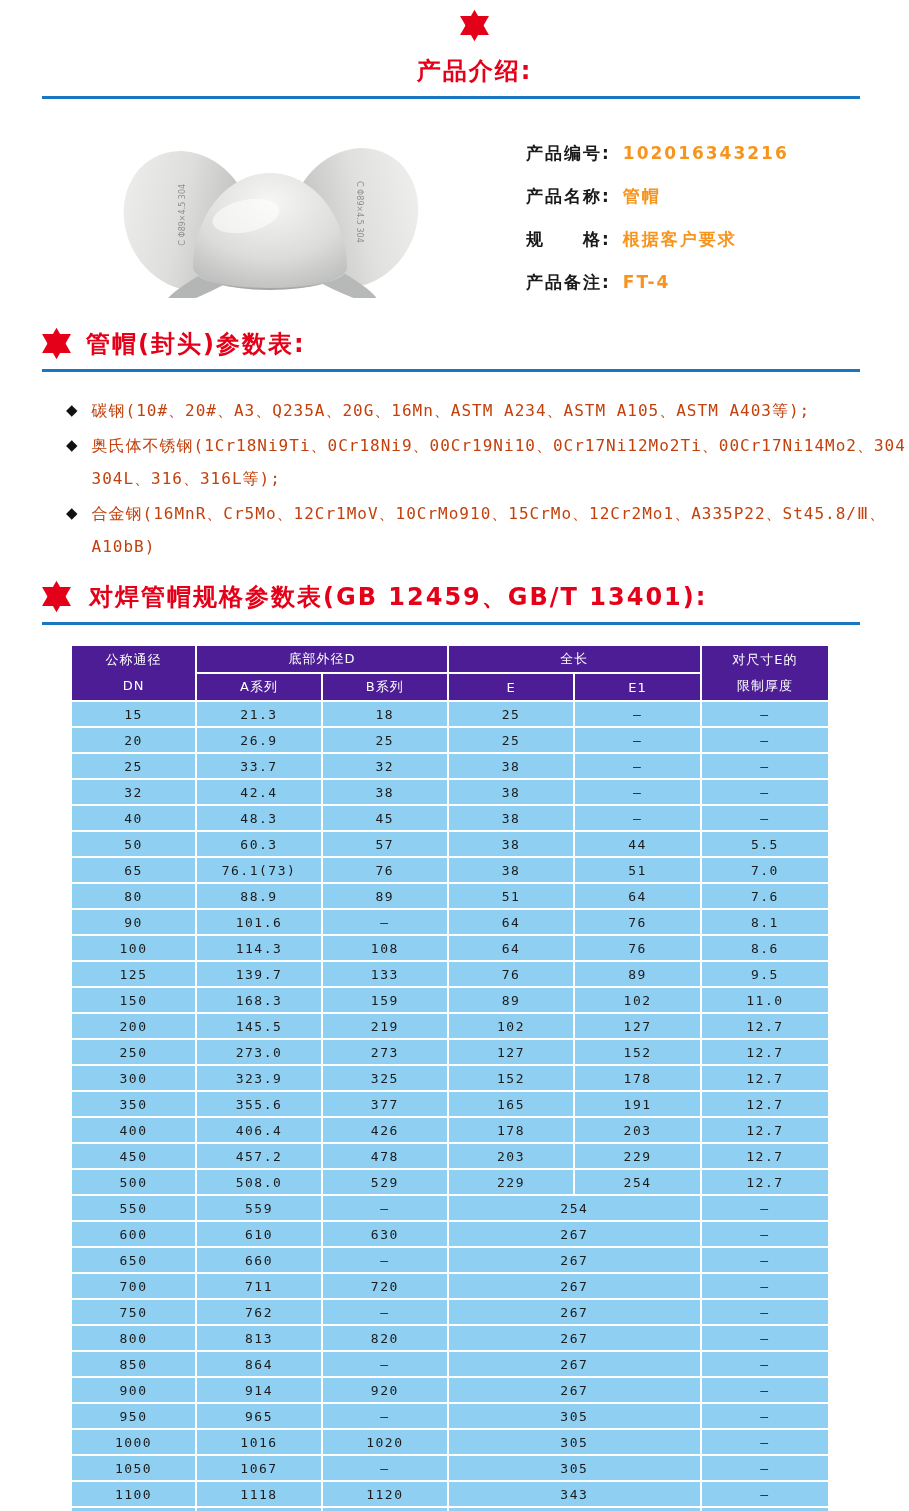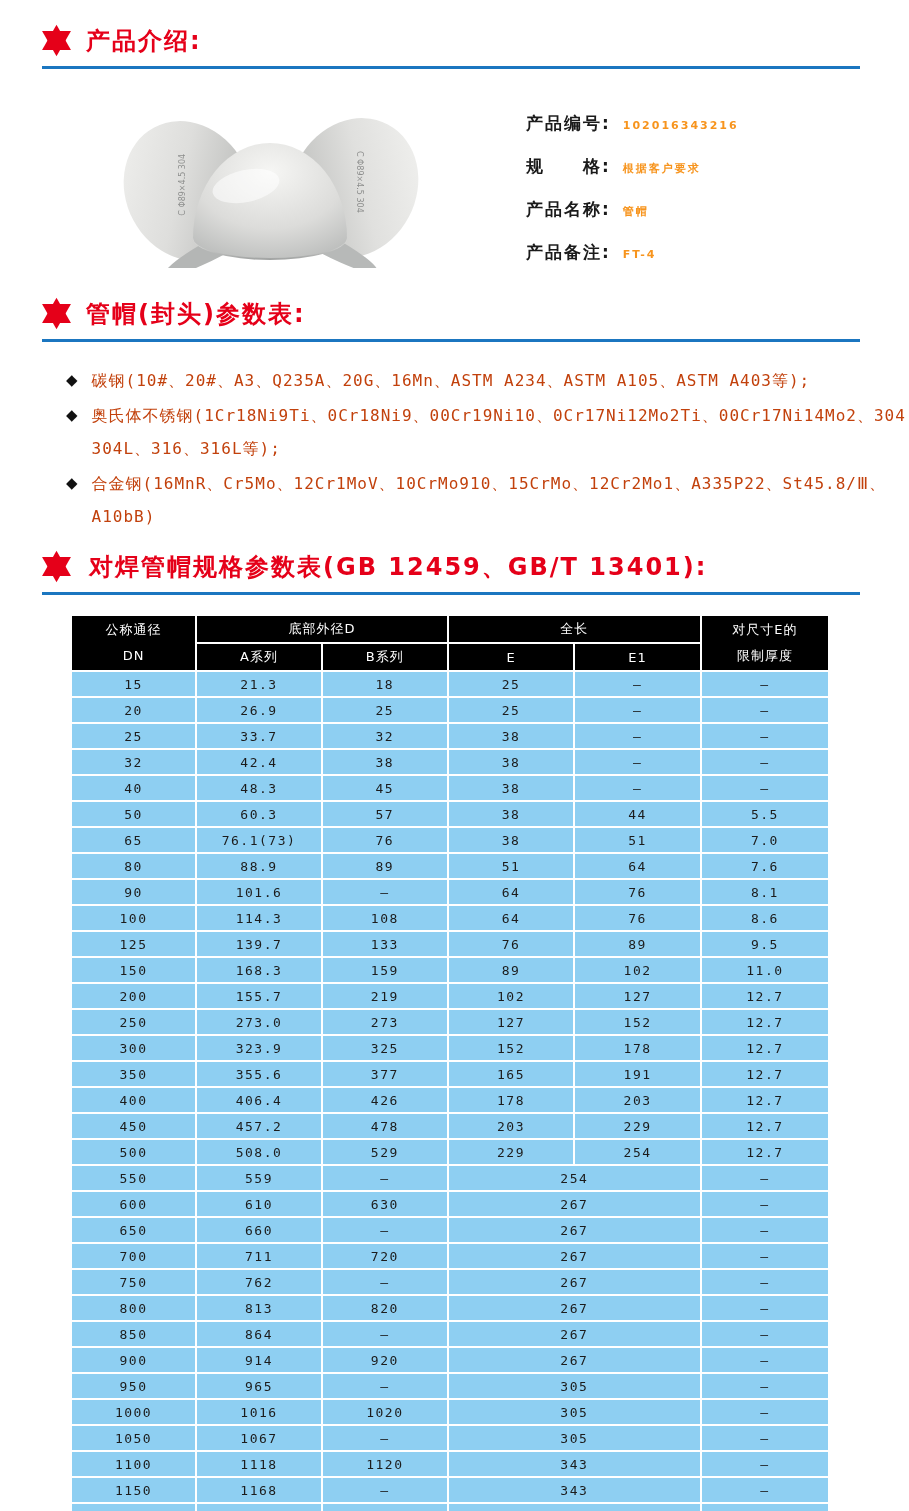--- a/index.html
+++ b/index.html
@@ -16,50 +16,50 @@
     font-family:"DejaVu Sans", sans-serif; white-space:nowrap;
   }
   .rule { height:3px; width:818px; margin:9px 0 0 42px; background:#1b76c0; }
 
   
   .product-row { display:flex; align-items:flex-start; margin:27px 0 0 116px; }
   .product-photo { width:306px; height:172px; flex:0 0 auto; }
   .product-info { margin:16px 0 0 104px;text-align:center; }
   .field { display:flex; align-items:baseline; height:43px; }
   .field-label { font-size:17px; font-weight:bold; color:#1a1a1a; letter-spacing:2px; white-space:pre; }
-  .field-value { font-size:11px; color:#f7941d; font-weight:bold; margin-left:12px; letter-spacing:2px; white-space:pre; }
+  .field-value { font-size:17px; color:#f7941d; font-weight:bold; margin-left:12px; letter-spacing:2px; white-space:pre; }
 
   
   .bullet-list { margin:22px 0 0 66px; }
   .bullet-item { display:flex; margin-bottom:2px; }
   .bullet-mark { font-size:15px; color:#111; line-height:33px; margin-right:14px; }
   .bullet-text { font-size:16px; line-height:33px; letter-spacing:1px;
                  font-family:"DejaVu Sans Mono","DejaVu Sans", monospace; color:#c2410c; }
 
   
   .spec-table-wrap { margin:19px 0 0 70px; }
   table.spec { border-collapse:separate; border-spacing:2px; width:760px; table-layout:fixed; }
   table.spec th {
-    background:#000000; color:#ffffff; font-weight:normal;
+    background:#4c1d95; color:#ffffff; font-weight:normal;
     font-size:13px; letter-spacing:1px; vertical-align:middle;
     height:26px; padding:0; font-family:"DejaVu Sans", sans-serif;
   }
   table.spec th .h2line { line-height:26px; }
   table.spec td {
     background:#8ecff2; color:#1c1c1c; text-align:center; vertical-align:middle;
     font-size:13px; height:24px; padding:0; letter-spacing:1.5px;
     font-family:"DejaVu Sans Mono","DejaVu Sans", monospace;
   }
   .sec2 { margin-top:13px; }
   .sec3 { margin-top:17px;gap:16px; }
 </style>
 </head>
 <body>
 
-<div class="sec-head" style="padding-top:24px;">
+<div class="sec-head" style="padding-top:9px;flex-direction:column;">
   <svg class="star-icon" viewBox="0 0 40 40" aria-hidden="true">
     <polygon points="20,1 37.5,31.5 2.5,31.5" fill="#e50019"></polygon>
     <polygon points="20,39 2.5,8.5 37.5,8.5" fill="#e50019"></polygon>
   </svg>
   <span class="sec-title">产品介绍:</span>
 </div>
 <div class="rule"></div>
 
 <div class="product-row">
   <svg class="product-photo" viewBox="0 0 306 172">
@@ -106,26 +106,26 @@
       <ellipse cx="130" cy="90" rx="34" ry="16" fill="#ffffff" opacity="0.55" transform="rotate(-12 130 90)"></ellipse>
     </g>
   </svg>
 
   <div class="product-info">
     <div class="field">
       <span class="field-label">产品编号:</span>
       <span class="field-value">102016343216</span>
     </div>
     <div class="field">
+      <span class="field-label">产品名称:</span>
+      <span class="field-value">管帽</span>
+    </div>
+    <div class="field">
       <span class="field-label">规　　格:</span>
       <span class="field-value">根据客户要求</span>
-    </div>
-    <div class="field">
-      <span class="field-label">产品名称:</span>
-      <span class="field-value">管帽</span>
     </div>
     <div class="field">
       <span class="field-label">产品备注:</span>
       <span class="field-value">FT-4</span>
     </div>
   </div>
 </div>
 
 <div class="sec-head sec2">
   <svg class="star-icon" viewBox="0 0 40 40" aria-hidden="true">
@@ -282,21 +282,21 @@
         <tr>
           <td>150</td>
           <td>168.3</td>
           <td>159</td>
           <td>89</td>
           <td>102</td>
           <td>11.0</td>
         </tr>
         <tr>
           <td>200</td>
-          <td>155.7</td>
+          <td>145.5</td>
           <td>219</td>
           <td>102</td>
           <td>127</td>
           <td>12.7</td>
         </tr>
         <tr>
           <td>250</td>
           <td>273.0</td>
           <td>273</td>
           <td>127</td>

